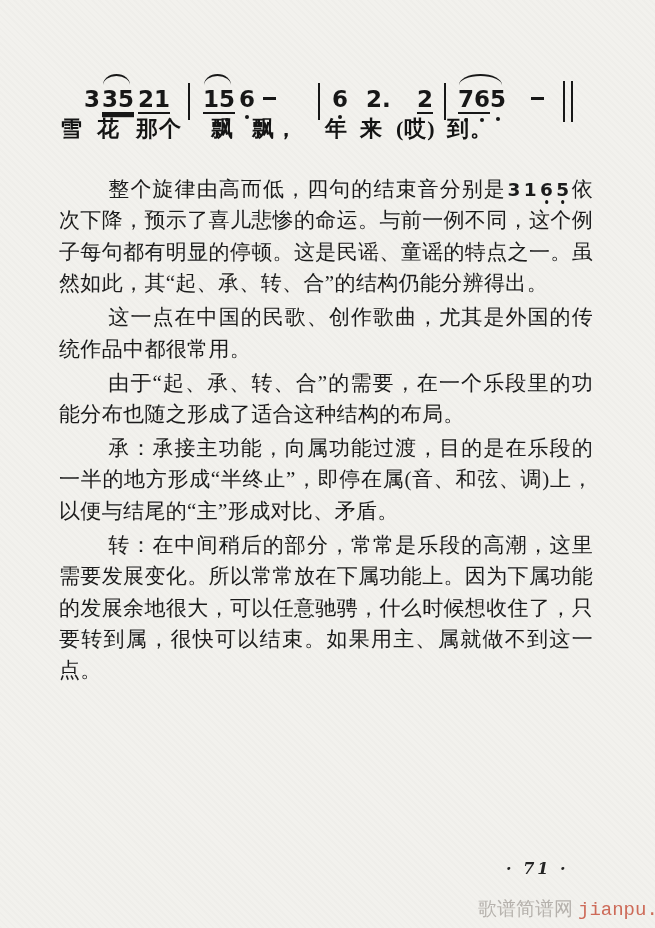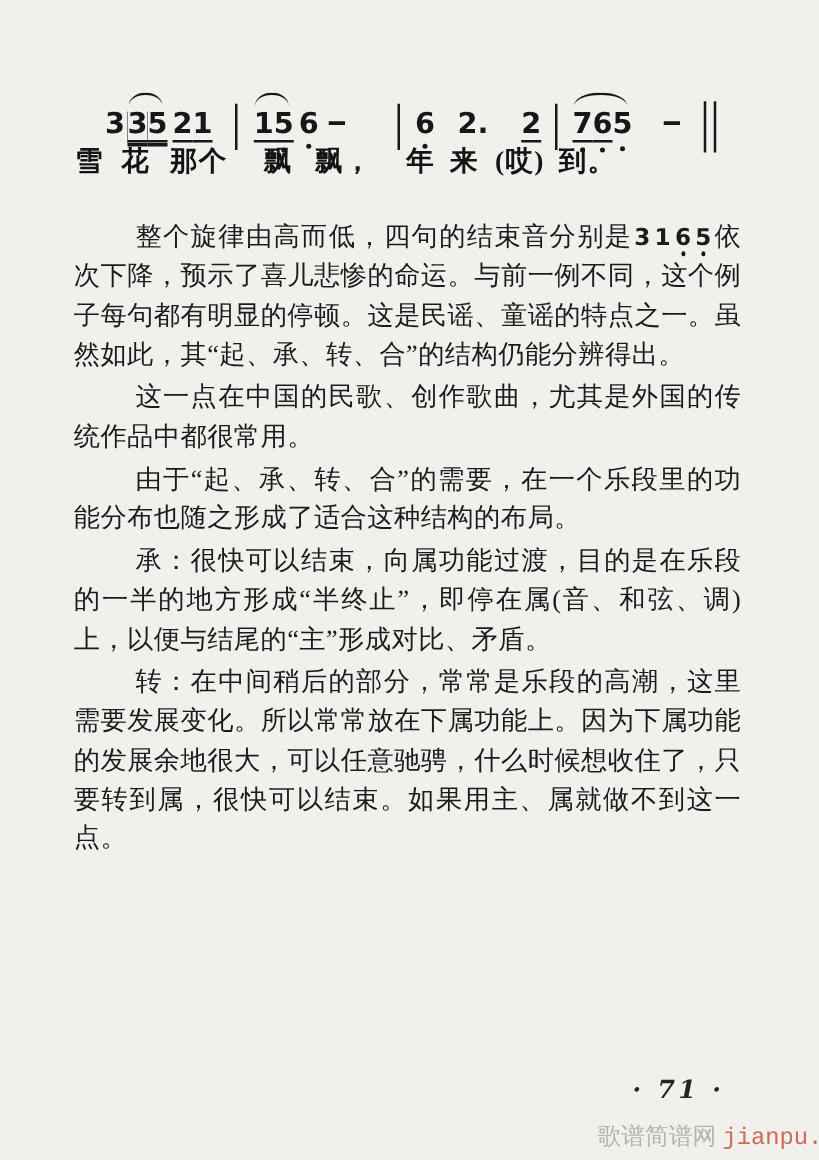--- a/index.html
+++ b/index.html
@@ -28,21 +28,21 @@
   .bodytext{position:absolute;left:59px;top:174px;width:534px;font-size:21px;line-height:31.4px;
             text-align:justify;letter-spacing:0.35px;color:#1b1b1b;}
   .bodytext p{margin:0 0 2.6px;text-indent:2.35em;}
   .heading{font-weight:700;}
   .inote{display:inline-block;position:relative;font-family:"DejaVu Sans",sans-serif;font-weight:700;
          font-size:18.5px;line-height:20px;padding:0 1.5px;text-indent:0;}
   .inote.low::after{content:"";position:absolute;left:50%;transform:translateX(-50%);bottom:-4px;
          width:3.6px;height:3.6px;border-radius:50%;background:#171717;}
   
   .pagenum{position:absolute;left:506px;top:859px;font-family:"DejaVu Serif",serif;font-style:italic;
-           font-weight:700;font-size:20px;letter-spacing:3px;color:#242424;}
+           font-weight:700;font-size:16px;letter-spacing:3px;color:#242424;}
   .watermark{position:absolute;left:478px;top:896px;font-size:19px;font-family:Liberation Mono, monospace;
              white-space:nowrap;}
   .wm-name{color:#b6b2ad;}
   .wm-url{color:#cd6a58;margin-left:5px;}
 </style>
 </head>
 <body>
 
 <div class="scan">
 
@@ -100,21 +100,21 @@
       <span class="lyric" style="left: 325px;">年</span>
       <span class="lyric" style="left: 360px;">来</span>
       <span class="lyric" style="left: 396px;">(哎)</span>
       <span class="lyric" style="left: 447px;">到。</span>
     </div>
 
   <div class="bodytext">
     <p id="p1">整个旋律由高而低，四句的结束音分别是<span class="inote">3</span><span class="inote">1</span><span class="inote low">6</span><span class="inote low">5</span>依次下降，预示了喜儿悲惨的命运。与前一例不同，这个例子每句都有明显的停顿。这是民谣、童谣的特点之一。虽然如此，其“起、承、转、合”的结构仍能分辨得出。</p>
     <p>这一点在中国的民歌、创作歌曲，尤其是外国的传统作品中都很常用。</p>
     <p>由于“起、承、转、合”的需要，在一个乐段里的功能分布也随之形成了适合这种结构的布局。</p>
-    <p>承：很快可以结束，向属功能过渡，目的是在乐段的一半的地方形成“半终止”，即停在属(音、和弦、调)上，以便与结尾的“主”形成对比、矛盾。</p>
+    <p>承：承接主功能，向属功能过渡，目的是在乐段的一半的地方形成“半终止”，即停在属(音、和弦、调)上，以便与结尾的“主”形成对比、矛盾。</p>
     <p>转：在中间稍后的部分，常常是乐段的高潮，这里需要发展变化。所以常常放在下属功能上。因为下属功能的发展余地很大，可以任意驰骋，什么时候想收住了，只要转到属，很快可以结束。如果用主、属就做不到这一点。</p>
   </div>
 
   <div class="pagenum">· 71 ·</div>
 
   <div class="watermark">
     <span class="wm-name">歌谱简谱网</span><span class="wm-url">jianpu.cn</span>
   </div>
 
 </div>

